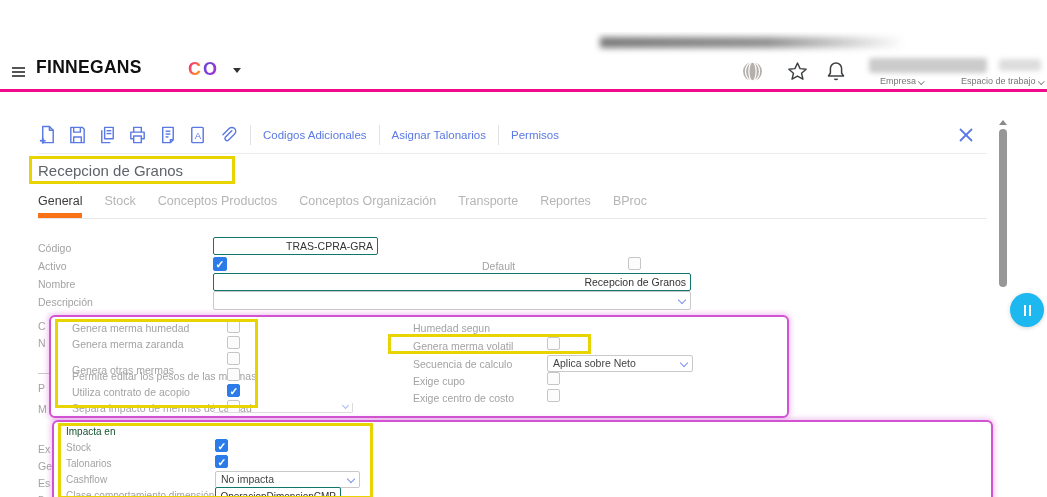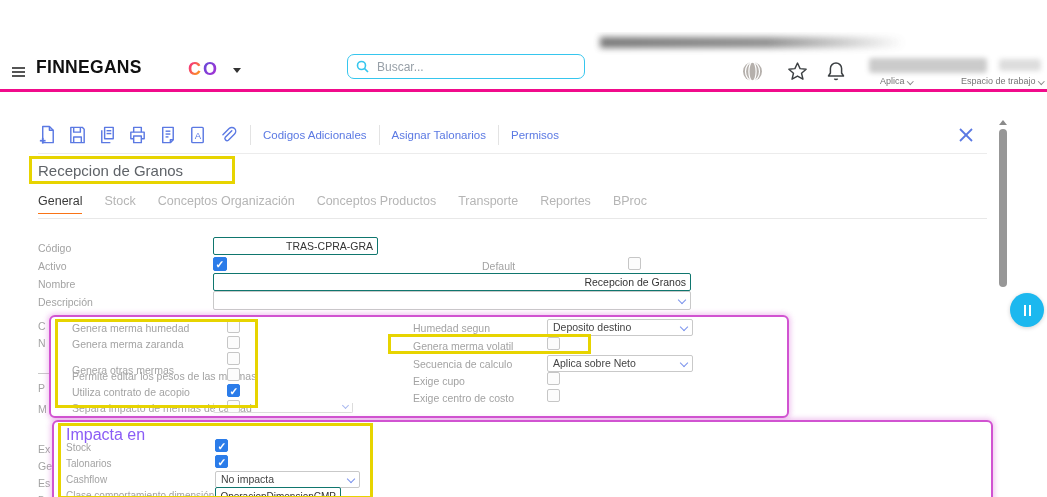--- a/index.html
+++ b/index.html
@@ -23,21 +23,21 @@
   .mbox{position:absolute;border:2px solid #d153d1;border-radius:6px;background:#fff;z-index:10;box-sizing:border-box;
         box-shadow:0 0 5px 2px rgba(209,83,209,.3);}
   .z20{z-index:20;}
   .hairline{position:absolute;height:1px;background:#ececec;}
   .toolbar-row{position:absolute;left:36px;top:90px;display:flex;align-items:center;gap:8px;height:26px;}
   .tool-icon{width:22px;height:24px;display:inline-flex;align-items:center;justify-content:center;cursor:pointer;}
   .tool-sep{width:1px;height:20px;background:#e3e3e3;margin:0 4px;}
   .tool-link{font-size:11.5px;color:#5b79e3;cursor:pointer;white-space:nowrap;}
   .tabs-row{position:absolute;left:38px;top:162px;display:flex;gap:22px;font-size:12.5px;}
   .tab{color:#b5b5b5;padding-bottom:5px;cursor:pointer;white-space:nowrap;}
-  .tab.active{color:#3a3a3a;border-bottom:1px solid #f97316;}
+  .tab.active{color:#3a3a3a;border-bottom:5px solid #f97316;}
   .page-title{position:absolute;left:38px;top:130px;font-size:15px;color:#5f6368;}
   .clip-lbl{position:absolute;font-size:10.5px;color:#a3a3a3;white-space:nowrap;overflow:hidden;z-index:5;}
   .blur-blob{position:absolute;filter:blur(2.5px);border-radius:3px;}
   .hdr-small{position:absolute;font-size:9px;color:#767676;white-space:nowrap;}
   .search-wrap{position:absolute;left:347px;top:22px;width:238px;height:25px;border:1.5px solid #36c6ee;
        border-radius:7px;box-sizing:border-box;display:flex;align-items:center;padding:0 8px;gap:6px;background:#fff;}
   .search-wrap input{border:none;outline:none;flex:1;font-size:12px;color:#444;
        font-family:"Liberation Sans",sans-serif;background:transparent;}
   .search-wrap input::placeholder{color:#98a0a8;}
   .brand{position:absolute;left:36px;top:25px;font-size:17.5px;font-weight:bold;color:#111;letter-spacing:.3px;}
@@ -77,27 +77,20 @@
         <stop offset="0" stop-color="#5a4fd8"></stop>
           <stop offset="1" stop-color="#b42bd4"></stop>
       </linearGradient>
     </defs>
     <text x="0" y="17" font-size="18" font-weight="bold" fill="url(#gc)" font-family="Liberation Sans, sans-serif">C</text>
     <text x="15" y="17" font-size="18" font-weight="bold" fill="url(#go)" font-family="Liberation Sans, sans-serif">O</text>
   </svg>
 
   <div class="abs" style="left:233px;top:36px;width:0;height:0;border-left:4px solid transparent;border-right:4px solid transparent;border-top:5px solid #333;"></div>
 
-  <div class="search-wrap">
-    <svg width="13" height="13" viewBox="0 0 13 13">
-      <circle cx="5.5" cy="5.5" r="4" fill="none" stroke="#36c6ee" stroke-width="1.6"></circle>
-      <line x1="8.6" y1="8.6" x2="12" y2="12" stroke="#36c6ee" stroke-width="1.6"></line>
-    </svg>
-    <input placeholder="Buscar..." style="">
-  </div>
 
   <div class="abs" style="left:600px;top:5px;width:305px;height:11px;filter:blur(3px);opacity:.75;
               background:linear-gradient(to right,#4c4c4c 0%,#6a6a6a 55%,rgba(150,150,150,0) 100%);"></div>
 
   <svg class="abs" style="left:741px;top:28px;" width="23" height="23" viewBox="0 0 23 23">
     <circle cx="11.5" cy="11.5" r="9.5" fill="#b5b0ac"></circle>
     <ellipse cx="11.5" cy="11.5" rx="3.6" ry="9.5" fill="none" stroke="#fff" stroke-width="1.2"></ellipse>
     <ellipse cx="11.5" cy="11.5" rx="7" ry="9.5" fill="none" stroke="#fff" stroke-width="1.2"></ellipse>
   </svg>
 
@@ -105,21 +98,21 @@
     <path d="M12 3.2 L14.7 9 L21 9.6 L16.2 13.8 L17.7 20 L12 16.7 L6.3 20 L7.8 13.8 L3 9.6 L9.3 9 Z" fill="none" stroke="#3c4043" stroke-width="1.5" stroke-linejoin="round"></path>
   </svg>
 
   <svg class="abs" style="left:825px;top:28px;" width="22" height="23" viewBox="0 0 22 23">
     <path d="M11 3 a5.6 5.6 0 0 1 5.6 5.6 v4.4 l1.9 3 H3.5 l1.9 -3 V8.6 A5.6 5.6 0 0 1 11 3 Z" fill="none" stroke="#3c4043" stroke-width="1.5" stroke-linejoin="round"></path>
     <path d="M9.4 18.6 a1.9 1.9 0 0 0 3.2 0" fill="none" stroke="#3c4043" stroke-width="1.5"></path>
   </svg>
 
   <div class="blur-blob" style="left:869px;top:26px;width:118px;height:15px;background:#cbcbcb;"></div>
   <div class="hdr-small" style="left:880px;top:44px;">
-    <span>Aplica</span><span class="chev-sm"></span>
+    <span>Empresa</span><span class="chev-sm"></span>
   </div>
 
   <div class="blur-blob" style="left:999px;top:27px;width:42px;height:12px;background:#dddddd;"></div>
   <div class="hdr-small" style="left:961px;top:44px;">
     <span>Espacio de trabajo</span><span class="chev-sm"></span>
   </div>
 
   <div class="pinkbar"></div>
 
   <div class="toolbar-row">
@@ -187,22 +180,22 @@
   </svg>
 
   <div class="hairline" style="left:38px;top:121px;width:949px;"></div>
 
   <div class="page-title">Recepcion de Granos</div>
   <div class="ybox" style="left:29px;top:124px;width:206px;height:28px;"></div>
 
   <div class="tabs-row">
     <span class="tab active">General</span>
     <span class="tab">Stock</span>
+    <span class="tab">Conceptos Productos</span>
     <span class="tab">Conceptos Organización</span>
-    <span class="tab">Conceptos Productos</span>
     <span class="tab">Transporte</span>
     <span class="tab">Reportes</span>
     <span class="tab">BProc</span>
   </div>
   <div class="hairline" style="left:38px;top:186px;width:949px;background:#e8e8e8;"></div>
 
   <div class="lbl" style="left:38px;top:210px;">Código</div>
   <input class="inp" style="left: 213px; top: 205px; width: 165px;" value="TRAS-CPRA-GRA">
 
   <div class="lbl" style="left:38px;top:228px;">Activo</div>
@@ -239,24 +232,20 @@
   <div class="lbl z20" style="left:72px;top:332px;">Genera otras mermas</div>
   <span class="cb z20" style="left:227px;top:320px;"></span>
   <div class="lbl z20" style="left:72px;top:338px;">Permite editar los pesos de las mermas</div>
   <span class="cb z20" style="left:227px;top:336px;"></span>
   <div class="lbl z20" style="left:72px;top:354px;">Utiliza contrato de acopio</div>
   <span class="cb z20 on" style="left:227px;top:352px;"></span>
   <div class="lbl z20" style="left:72px;top:370px;">Separa impacto de mermas de calidad</div>
   <span class="cb z20" style="left:227px;top:368px;"></span>
 
   <div class="lbl z20" style="left:413px;top:290px;">Humedad segun</div>
-  <div class="sel z20" style="left:547px;top:287px;width:146px;">
-    <span>Deposito destino</span>
-    <span class="chev"></span>
-  </div>
   <div class="lbl z20" style="left:413px;top:308px;">Genera merma volatil</div>
   <span class="cb z20" style="left:547px;top:305px;"></span>
   <div class="lbl z20" style="left:413px;top:326px;">Secuencia de calculo</div>
   <div class="sel z20" style="left:547px;top:323px;width:146px;">
     <span>Aplica sobre Neto</span>
     <span class="chev"></span>
   </div>
   <div class="lbl z20" style="left:413px;top:343px;">Exige cupo</div>
   <span class="cb z20" style="left:547px;top:340px;"></span>
   <div class="lbl z20" style="left:413px;top:360px;">Exige centro de costo</div>
@@ -264,21 +253,21 @@
 
   <div class="remnant">
     <span class="chev"></span>
   </div>
 
   <div class="ybox" style="left:55px;top:287px;width:203px;height:89px;"></div>
   <div class="ybox" style="left:388px;top:302px;width:203px;height:20px;"></div>
 
   <div class="mbox" style="left:52px;top:388px;width:941px;height:93px;"></div>
 
-  <div class="abs z20" style="left:66px;top:394px;font-size:16px;color:#8b5cf6;">Impacta en</div>
+  <div class="abs z20" style="left:66px;top:394px;font-size:10px;color:#14532d;">Impacta en</div>
 
   <div class="lbl z20" style="left:66px;top:410px;font-size:10px;">Stock</div>
   <span class="cb z20 on" style="left:215px;top:407px;"></span>
 
   <div class="lbl z20" style="left:66px;top:426px;font-size:10px;">Talonarios</div>
   <span class="cb z20 on" style="left:215px;top:423px;"></span>
 
   <div class="lbl z20" style="left:66px;top:442px;font-size:10px;">Cashflow</div>
   <div class="sel z20" style="left:215px;top:439px;width:145px;">
     <span>No impacta</span>

